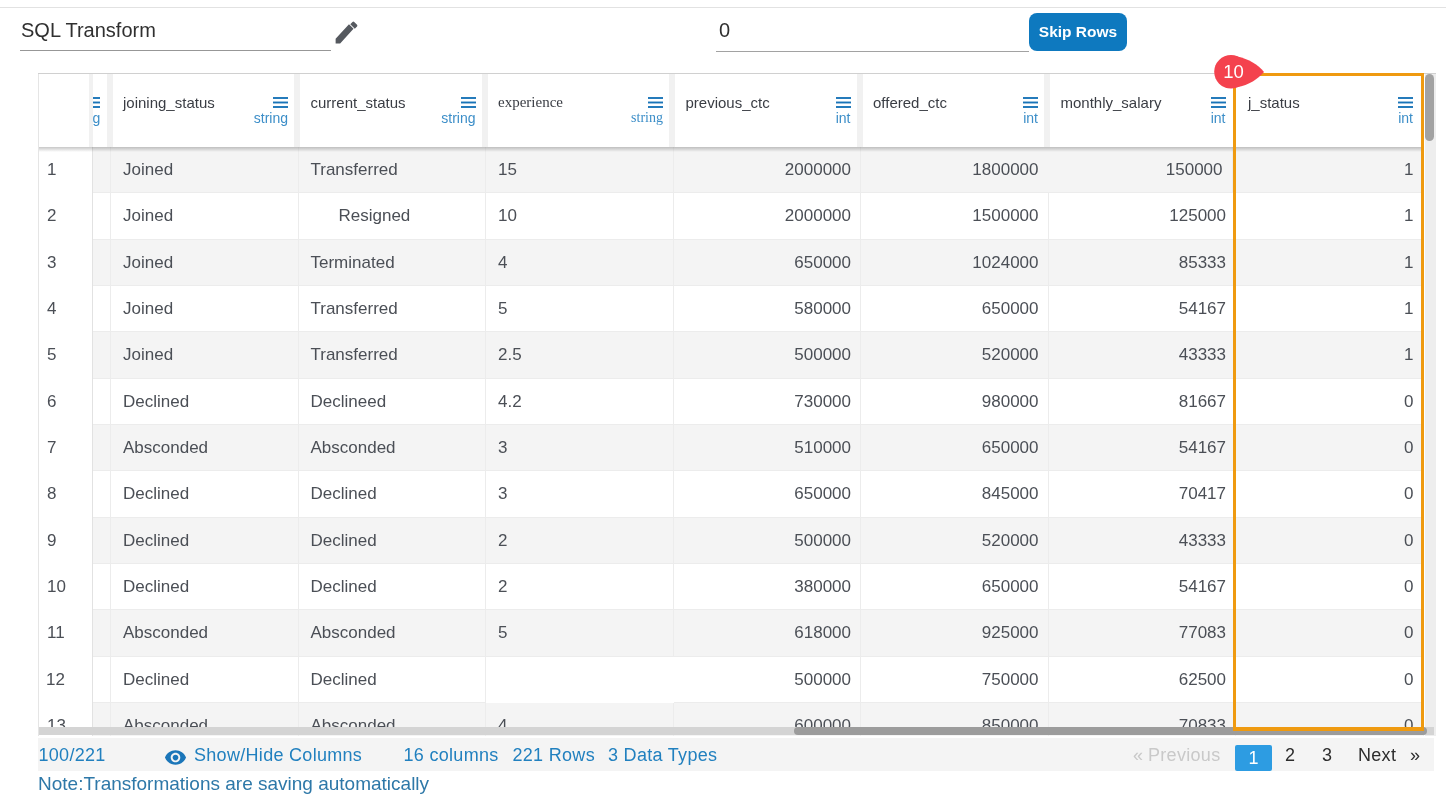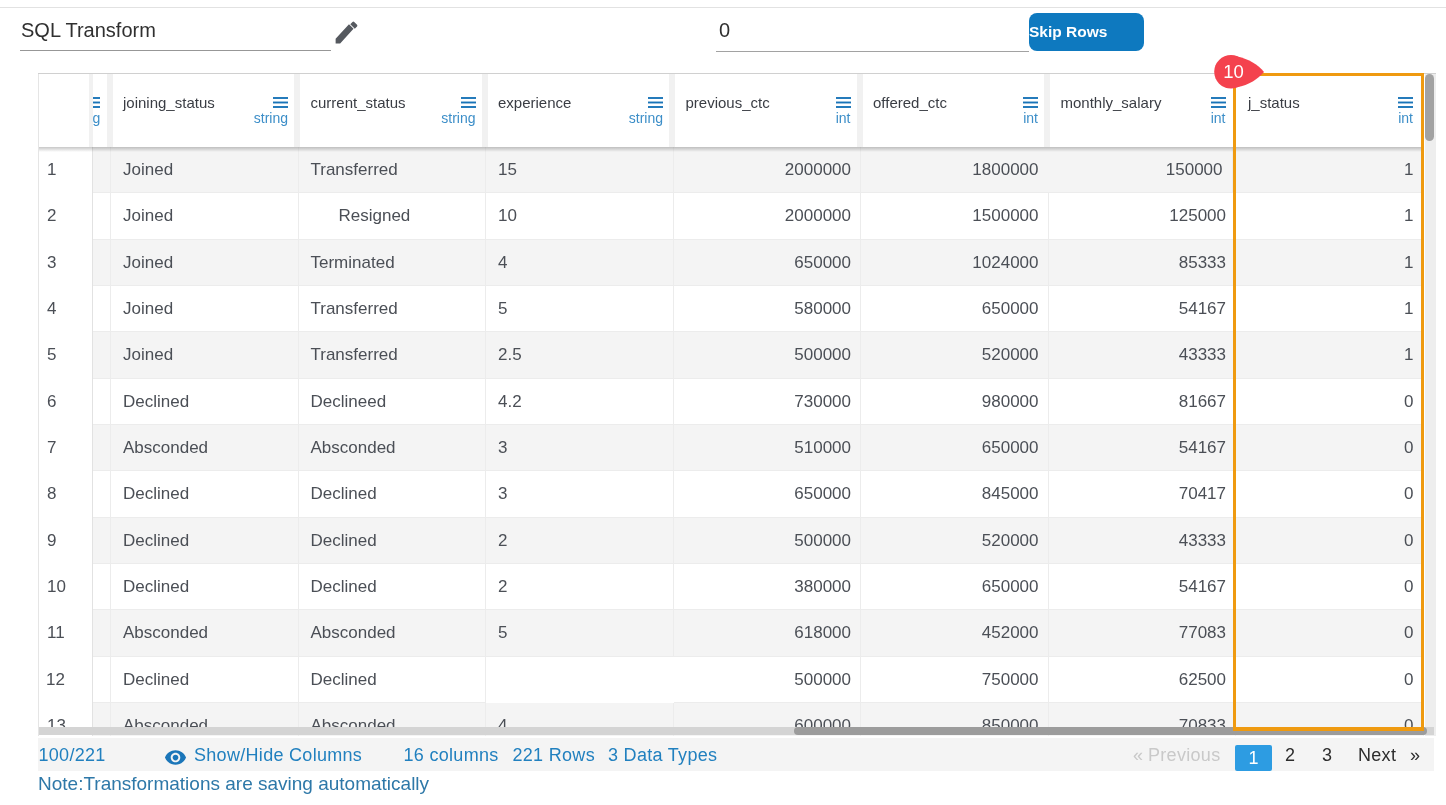--- a/index.html
+++ b/index.html
@@ -1,20 +1,20 @@
 <!DOCTYPE html>
 <html><head><meta charset="utf-8"><style>
 *{margin:0;padding:0;box-sizing:border-box;}
 html,body{width:1446px;height:805px;background:#fff;font-family:"Liberation Sans",sans-serif;overflow:hidden;position:relative;}
 .topline{position:absolute;left:0;top:7px;width:1446px;height:1px;background:#e2e2e2;}
 .title{position:absolute;left:21px;top:18.5px;font-size:20px;color:#303030;}
 .uline1{position:absolute;left:19.5px;top:50px;width:311px;height:1px;background:#979797;}
 .zero{position:absolute;left:719px;top:19px;font-size:20px;color:#303030;}
 .uline2{position:absolute;left:716px;top:51px;width:313px;height:1px;background:#a2a2a2;}
-.skip{position:absolute;left:1029px;top:13px;width:115px;height:38px;background:#0e79bf;border-radius:8px;color:#fff;font-size:15.5px;font-weight:bold;line-height:38px;}
+.skip{position:absolute;left:1029px;top:13px;width:98px;height:38px;background:#0e79bf;border-radius:8px;color:#fff;font-size:15.5px;font-weight:bold;text-align:center;line-height:38px;}
 .table{position:absolute;left:38px;top:73px;width:1398px;height:663px;overflow:hidden;border-top:1px solid #d0d0d0;background:#fff;}
 .lborder{position:absolute;left:0;top:0;width:1px;height:663px;background:#e5e5e5;z-index:7;}
 .hcell{position:absolute;top:0;height:73px;background:#fff;}
 .hname{position:absolute;left:12px;top:19.5px;font-size:15px;color:#3a3d44;}
 .hico{position:absolute;right:10.5px;top:22.5px;font-size:0;}
 .htype{position:absolute;right:10.5px;top:36px;font-size:14px;color:#3c8ec8;}
 .hsep{position:absolute;top:0;width:5px;height:73px;background:#f1f1f1;}
 .hshadow{position:absolute;left:0;top:73px;width:1386px;height:5px;background:linear-gradient(to bottom,rgba(0,0,0,0.22),rgba(0,0,0,0));z-index:4;}
 .row{position:absolute;left:0;height:46.33px;width:1386px;}
 .cell{position:absolute;top:0;height:46.33px;background:#fff;border-bottom:1px solid #ececec;border-right:1px solid #ececec;font-size:17px;color:#4b4f56;line-height:45px;white-space:nowrap;overflow:hidden;}
@@ -73,21 +73,21 @@
       <div class="hname">current_status</div>
       <div class="hico"><svg class="hb" width="15" height="11" viewBox="0 0 15 11">
           <g stroke="#1a74b8" stroke-width="1.9">
             <line x1="0" y1="1" x2="15" y2="1"></line>
             <line x1="0" y1="5.5" x2="15" y2="5.5"></line>
             <line x1="0" y1="10" x2="15" y2="10"></line>
           </g>
         </svg></div>
       <div class="htype">string</div>
     </div>
-<div class="hcell" style="left:448.0px;width:187.5px;">
+<div class="hcell" style="left:448.0px;width:187.5px;font-family:Liberation Serif, serif;">
       <div class="hname">experience</div>
       <div class="hico"><svg class="hb" width="15" height="11" viewBox="0 0 15 11">
           <g stroke="#1a74b8" stroke-width="1.9">
             <line x1="0" y1="1" x2="15" y2="1"></line>
             <line x1="0" y1="5.5" x2="15" y2="5.5"></line>
             <line x1="0" y1="10" x2="15" y2="10"></line>
           </g>
         </svg></div>
       <div class="htype">string</div>
     </div>
@@ -253,21 +253,21 @@
       <div class="cell  cr" style="left:1010.5px;width:187.5px;">54167</div>
       <div class="cell  cr" style="left:1198.0px;width:187.5px;">0</div>
     </div>
 <div class="row" style="top:536.30px;">
       <div class="cell cnum" style="left:0;width:55.0px;">11</div>
       <div class="cell shade" style="left:55.0px;width:18.0px;"></div>
       <div class="cell shade cl" style="left:73.0px;width:187.5px;">Absconded</div>
       <div class="cell shade cl" style="left:260.5px;width:187.5px;">Absconded</div>
       <div class="cell shade cl" style="left:448.0px;width:187.5px;">5</div>
       <div class="cell shade cr" style="left:635.5px;width:187.5px;">618000</div>
-      <div class="cell shade cr" style="left:823.0px;width:187.5px;">452000</div>
+      <div class="cell shade cr" style="left:823.0px;width:187.5px;">925000</div>
       <div class="cell shade cr" style="left:1010.5px;width:187.5px;">77083</div>
       <div class="cell shade cr" style="left:1198.0px;width:187.5px;">0</div>
     </div>
 <div class="row" style="top:582.63px;">
       <div class="cell cnum" style="left:0;width:55.0px;padding-left:8px;">12</div>
       <div class="cell " style="left:55.0px;width:18.0px;"></div>
       <div class="cell  cl" style="left:73.0px;width:187.5px;">Declined</div>
       <div class="cell  cl" style="left:260.5px;width:187.5px;">Declined</div>
       <div class="cell  cr" style="left:635.5px;width:187.5px;">500000</div>
       <div class="cell  cr" style="left:823.0px;width:187.5px;">750000</div>

